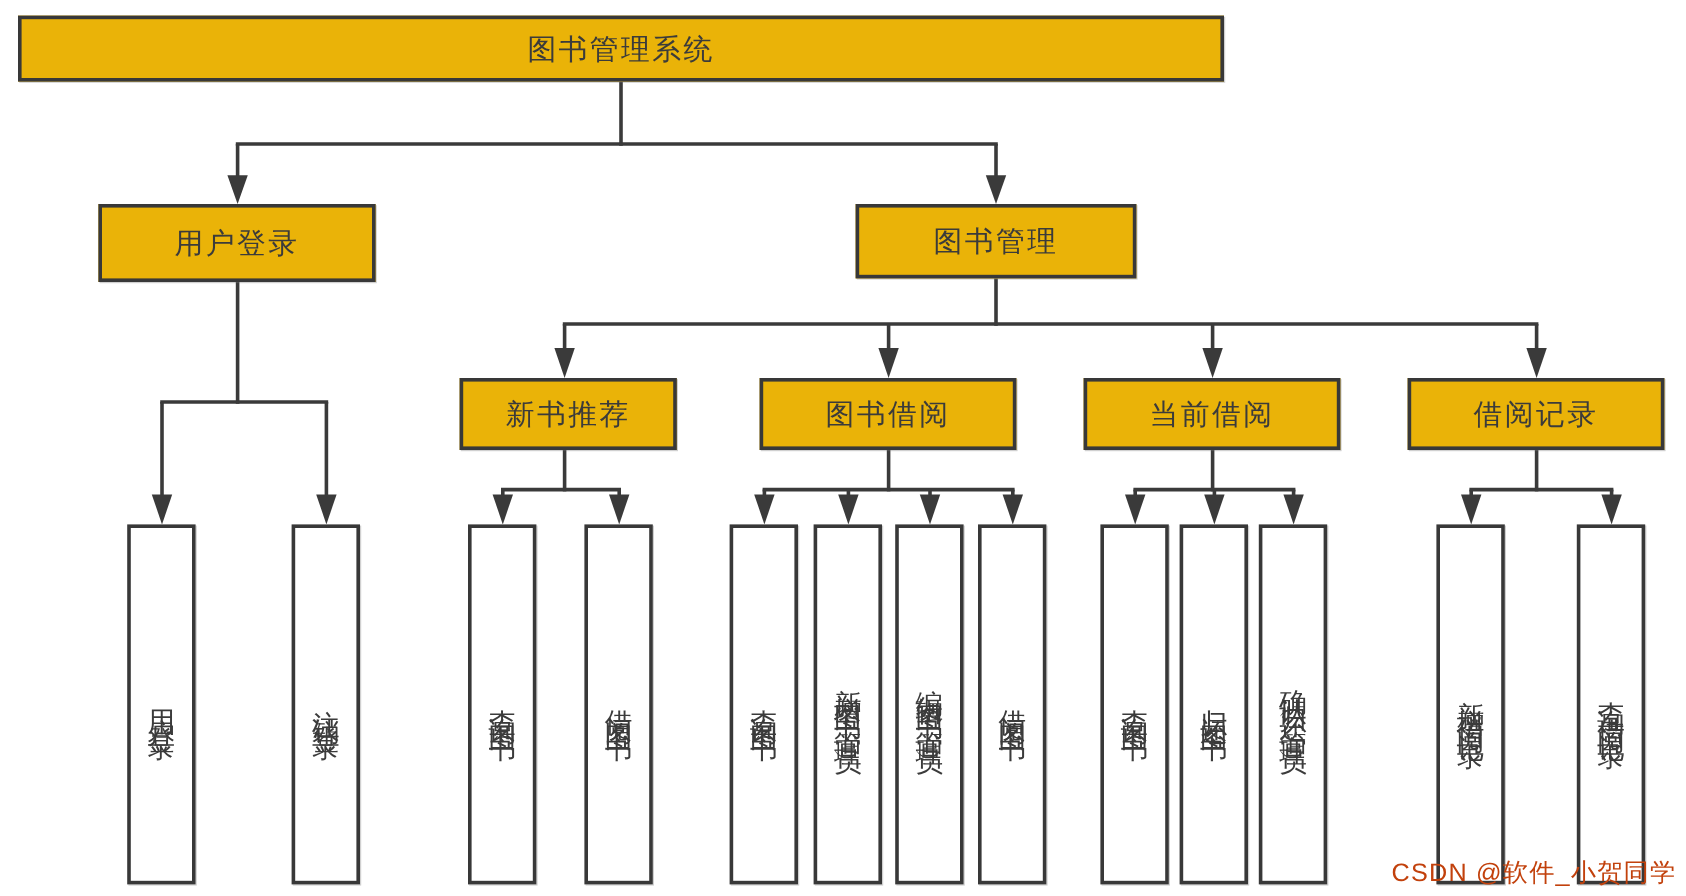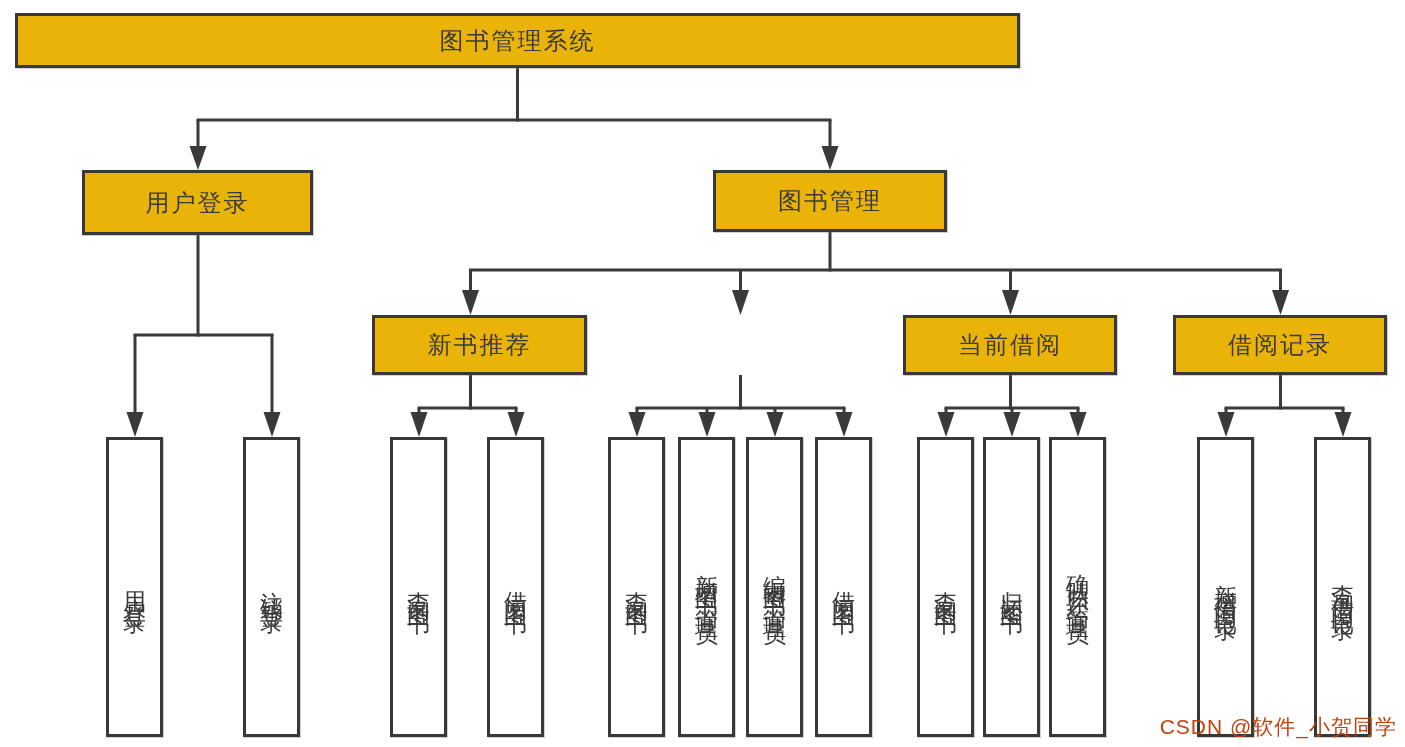--- a/index.html
+++ b/index.html
@@ -135,22 +135,25 @@
     <span>图书管理系统</span>
   </div>
 
   <div class="node" style="left:82px; top:170px; width:231px; height:65px;">
     <span>用户登录</span>
   </div>
   <div class="node" style="left:713px; top:170px; width:234px; height:62px;">
     <span>图书管理</span>
   </div>
 
-  <div class="node" style="left:372px; top:315px; width:215px; height:60px;">
+  <div class="node" style="left:383px; top:315px; width:181px; height:60px;">
     <span>新书推荐</span>
+  </div>
+  <div class="node" style="left:633px; top:315px; width:214px; height:60px;">
+    <span>图书借阅</span>
   </div>
   <div class="node" style="left:903px; top:315px; width:214px; height:60px;">
     <span>当前借阅</span>
   </div>
   <div class="node" style="left:1173px; top:315px; width:214px; height:60px;justify-content:center;">
     <span>借阅记录</span>
   </div>
 
   <div class="vnode" style="left:106px;">
     <span class="vtext">用户登录</span>

